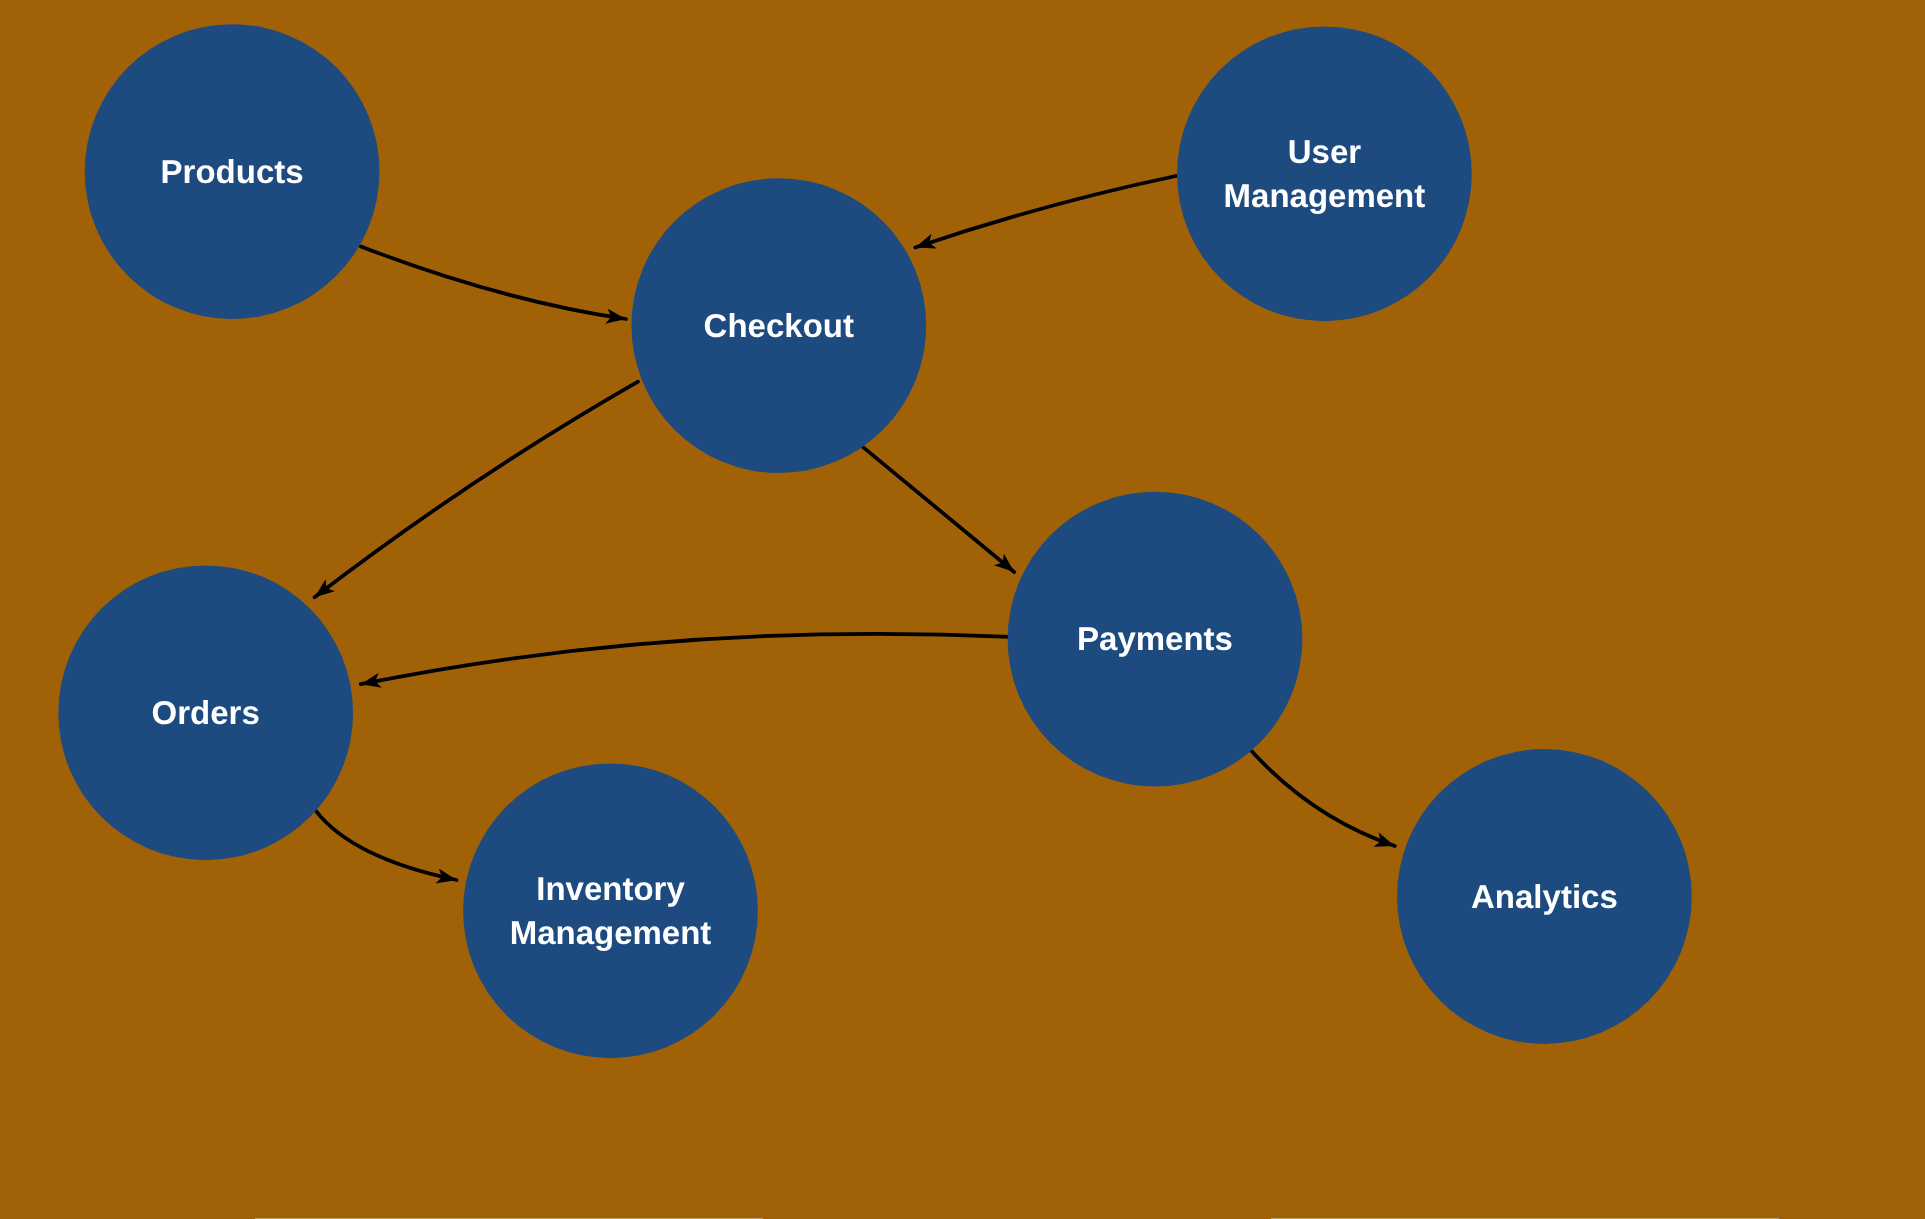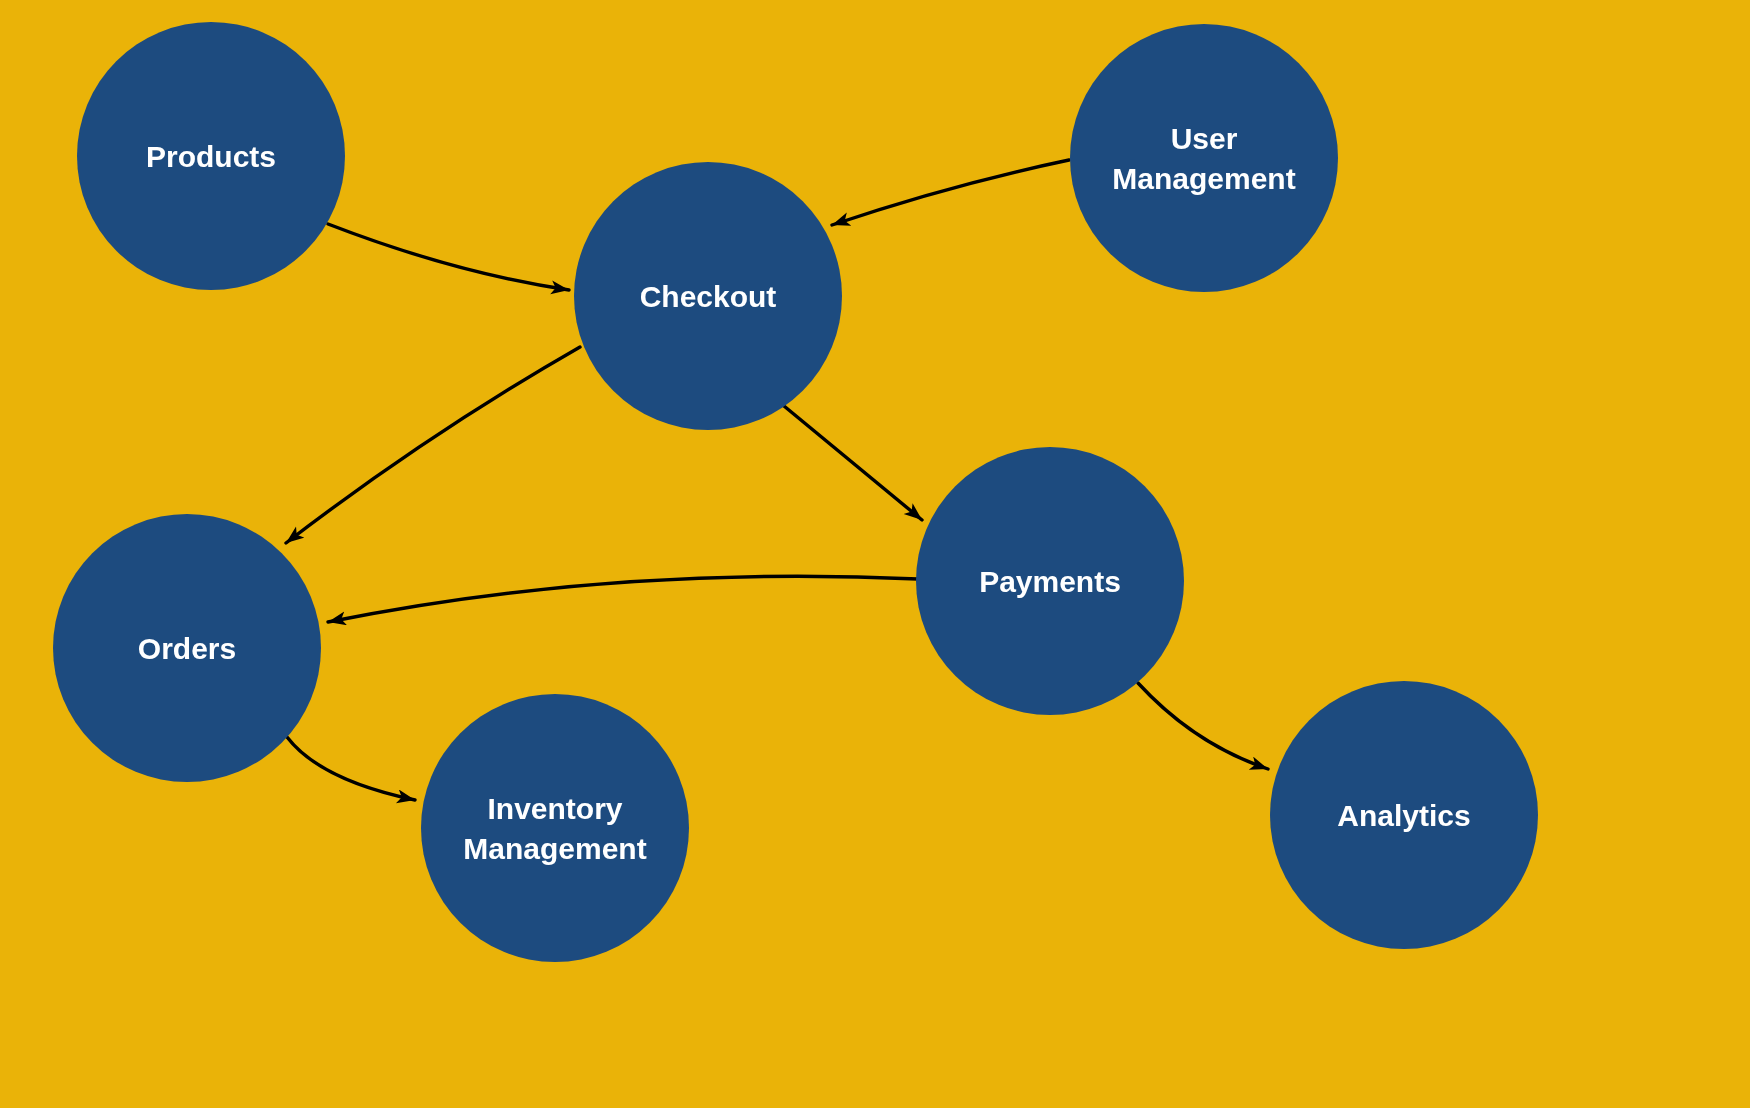--- a/index.html
+++ b/index.html
@@ -4,21 +4,21 @@
 <style>
   html, body {
     margin: 0;
     padding: 0;
     background: #ffffff;
   }
   .canvas {
     position: relative;
     width: 1750px;
     height: 1108px;
-    background: #eab308;
+    background: #a16207;
     overflow: hidden;
     font-family: "Liberation Sans", sans-serif;
   }
   svg {
     display: block;
     width: 1750px;
     height: 1108px;
   }
   .node circle {
     cursor: pointer;

